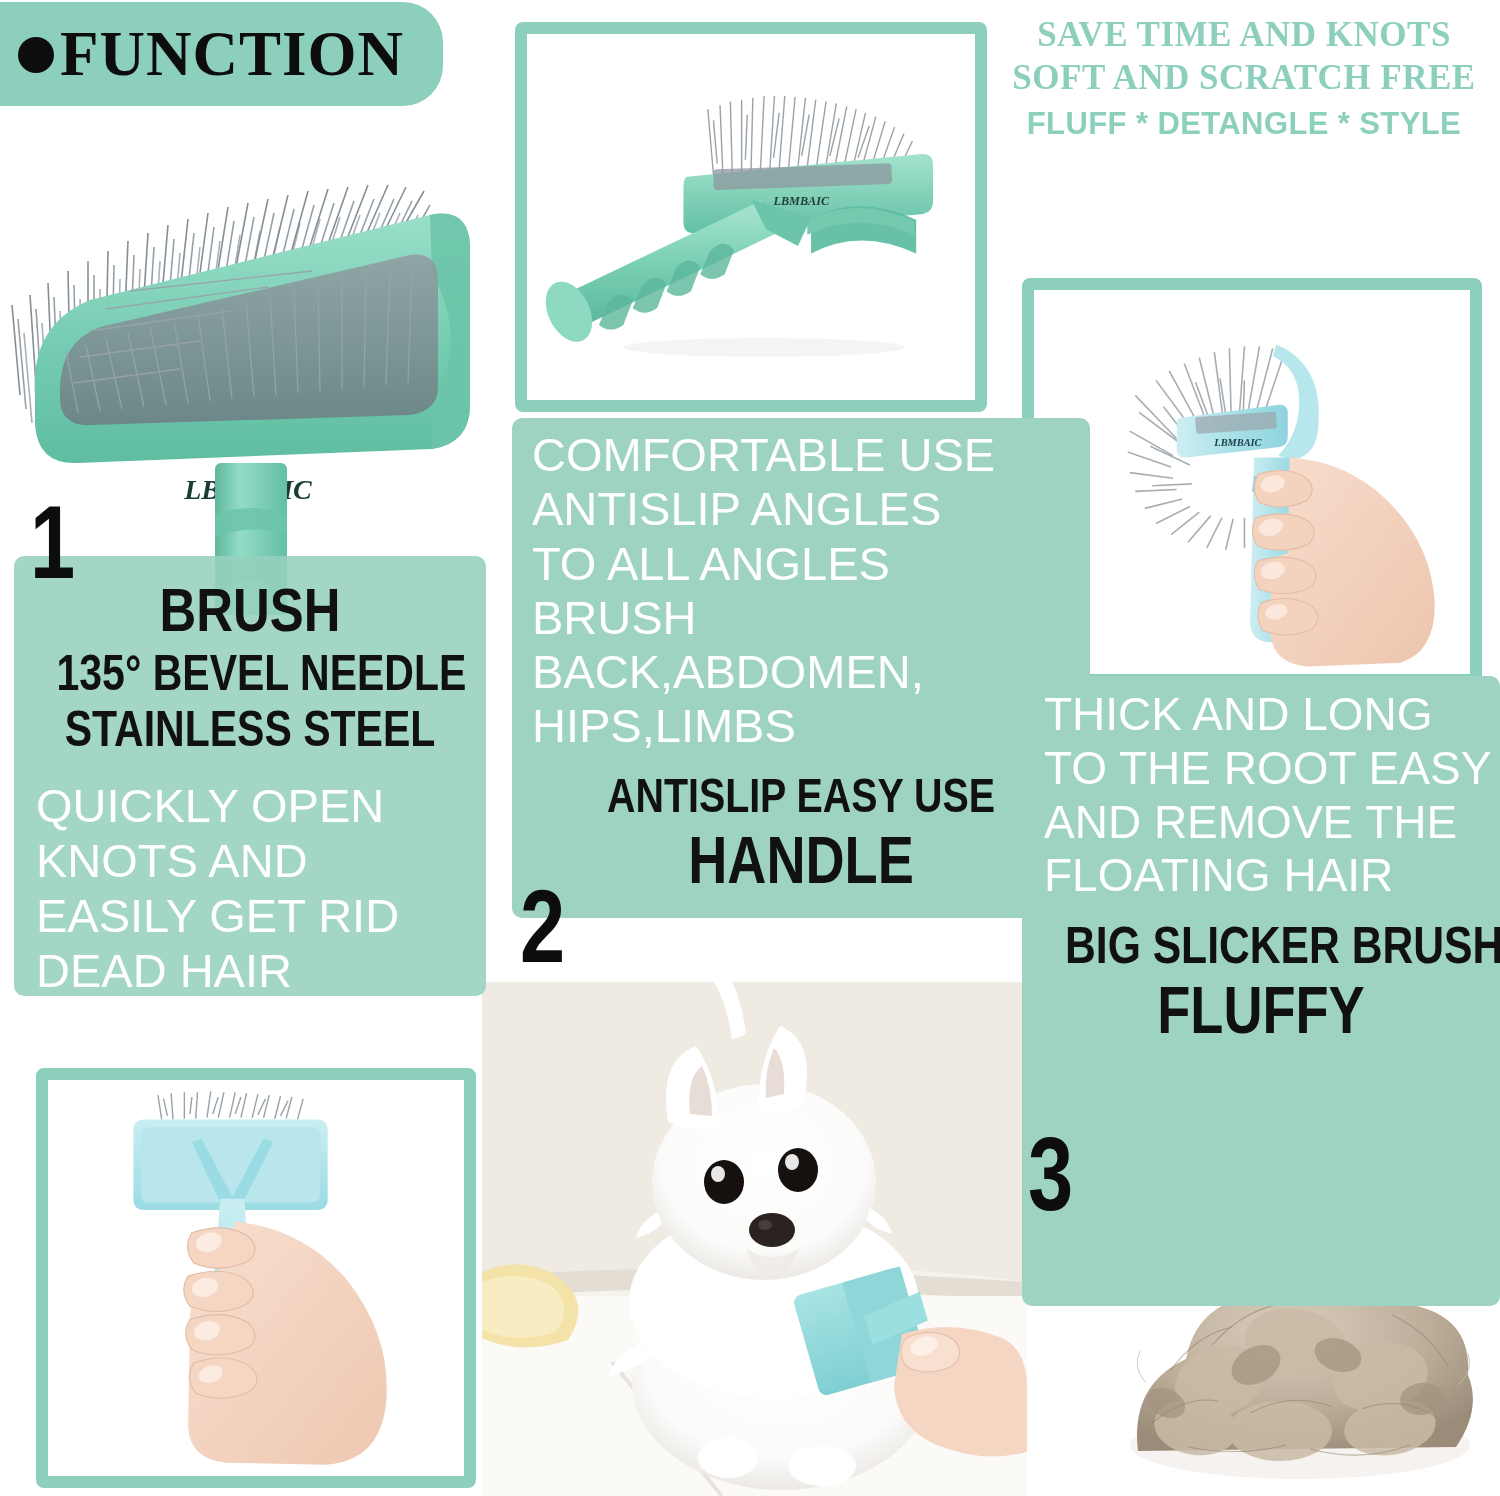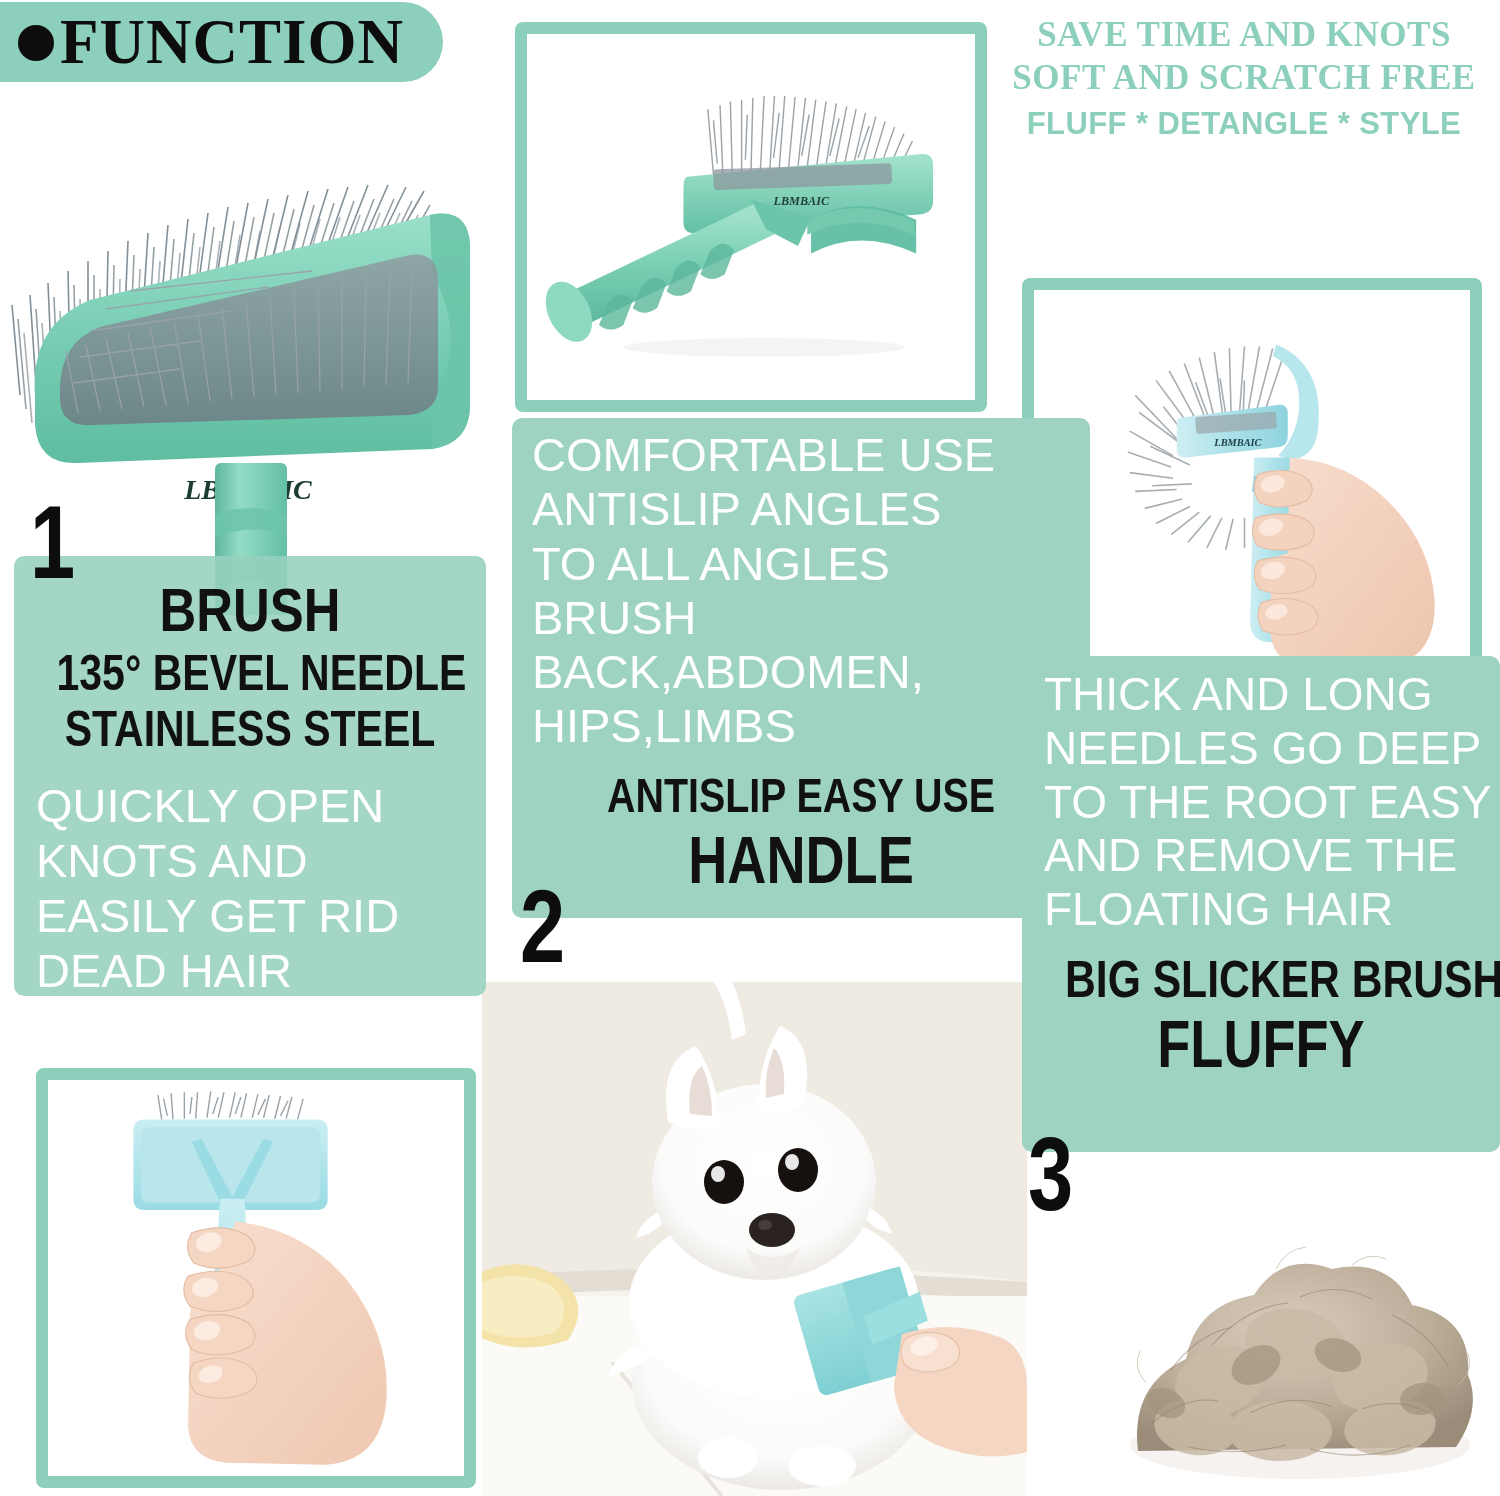--- a/index.html
+++ b/index.html
@@ -7,21 +7,21 @@
   body {
     font-family: "Liberation Sans", sans-serif;
     background: #ffffff;
     position: relative;
     overflow: hidden;
   }
   .stage { position: absolute; inset: 0; width: 1500px; height: 1496px; }
 
   
   #function-pill {
-    position: absolute; left: 0; top: 2px; width: 443px; height: 80px;
+    position: absolute; left: 0; top: 2px; width: 443px; height: 104px;
     background: #8ccfbd; border-radius: 0 40px 40px 0;
     display: flex; align-items: center; padding-left: 18px;
   }
   #function-bullet {
     width: 36px; height: 36px; border-radius: 50%; background: #0d0d0d;
     flex: 0 0 auto; margin-right: 6px; margin-top: 2px;
   }
   #function-text {
     font-family: "Liberation Serif", serif;
     font-weight: bold; font-size: 63px; color: #0d0d0d;
@@ -535,24 +535,23 @@
       <div>TO ALL ANGLES</div>
       <div>BRUSH</div>
       <div>BACK,ABDOMEN,</div>
       <div>HIPS,LIMBS</div>
     </div>
     <div class="hdr-black" style="font-size:48px; line-height:1.1; margin-top:16px;">ANTISLIP EASY USE</div>
     <div class="hdr-black" style="font-size:66px; line-height:1.05; margin-top:4px;">HANDLE</div>
   </div>
   <div class="num-badge" style="left:520px; top:880px; font-size:104px;">2</div>
 
-  <div class="mint-panel" style="left:1022px; top:656px; width:478px; height:496px;">
+  <div class="mint-panel" style="left:1022px; top:676px; width:478px; height:630px;">
     <div class="body-white" style="font-size:46px; line-height:1.17; padding-left:22px; padding-top:12px;">
       <div>THICK AND LONG</div>
-      <div>NEEDLES GO DEEP</div>
       <div>TO THE ROOT EASY</div>
       <div>AND REMOVE THE</div>
       <div>FLOATING HAIR</div>
     </div>
     <div class="hdr-black" style="font-size:52px; line-height:1.1; margin-top:14px;">BIG SLICKER BRUSH</div>
     <div class="hdr-black" style="font-size:66px; line-height:1.05; margin-top:2px;">FLUFFY</div>
   </div>
   <div class="num-badge" style="left:1028px; top:1128px; font-size:104px;">3</div>
 
   <div id="function-pill">

